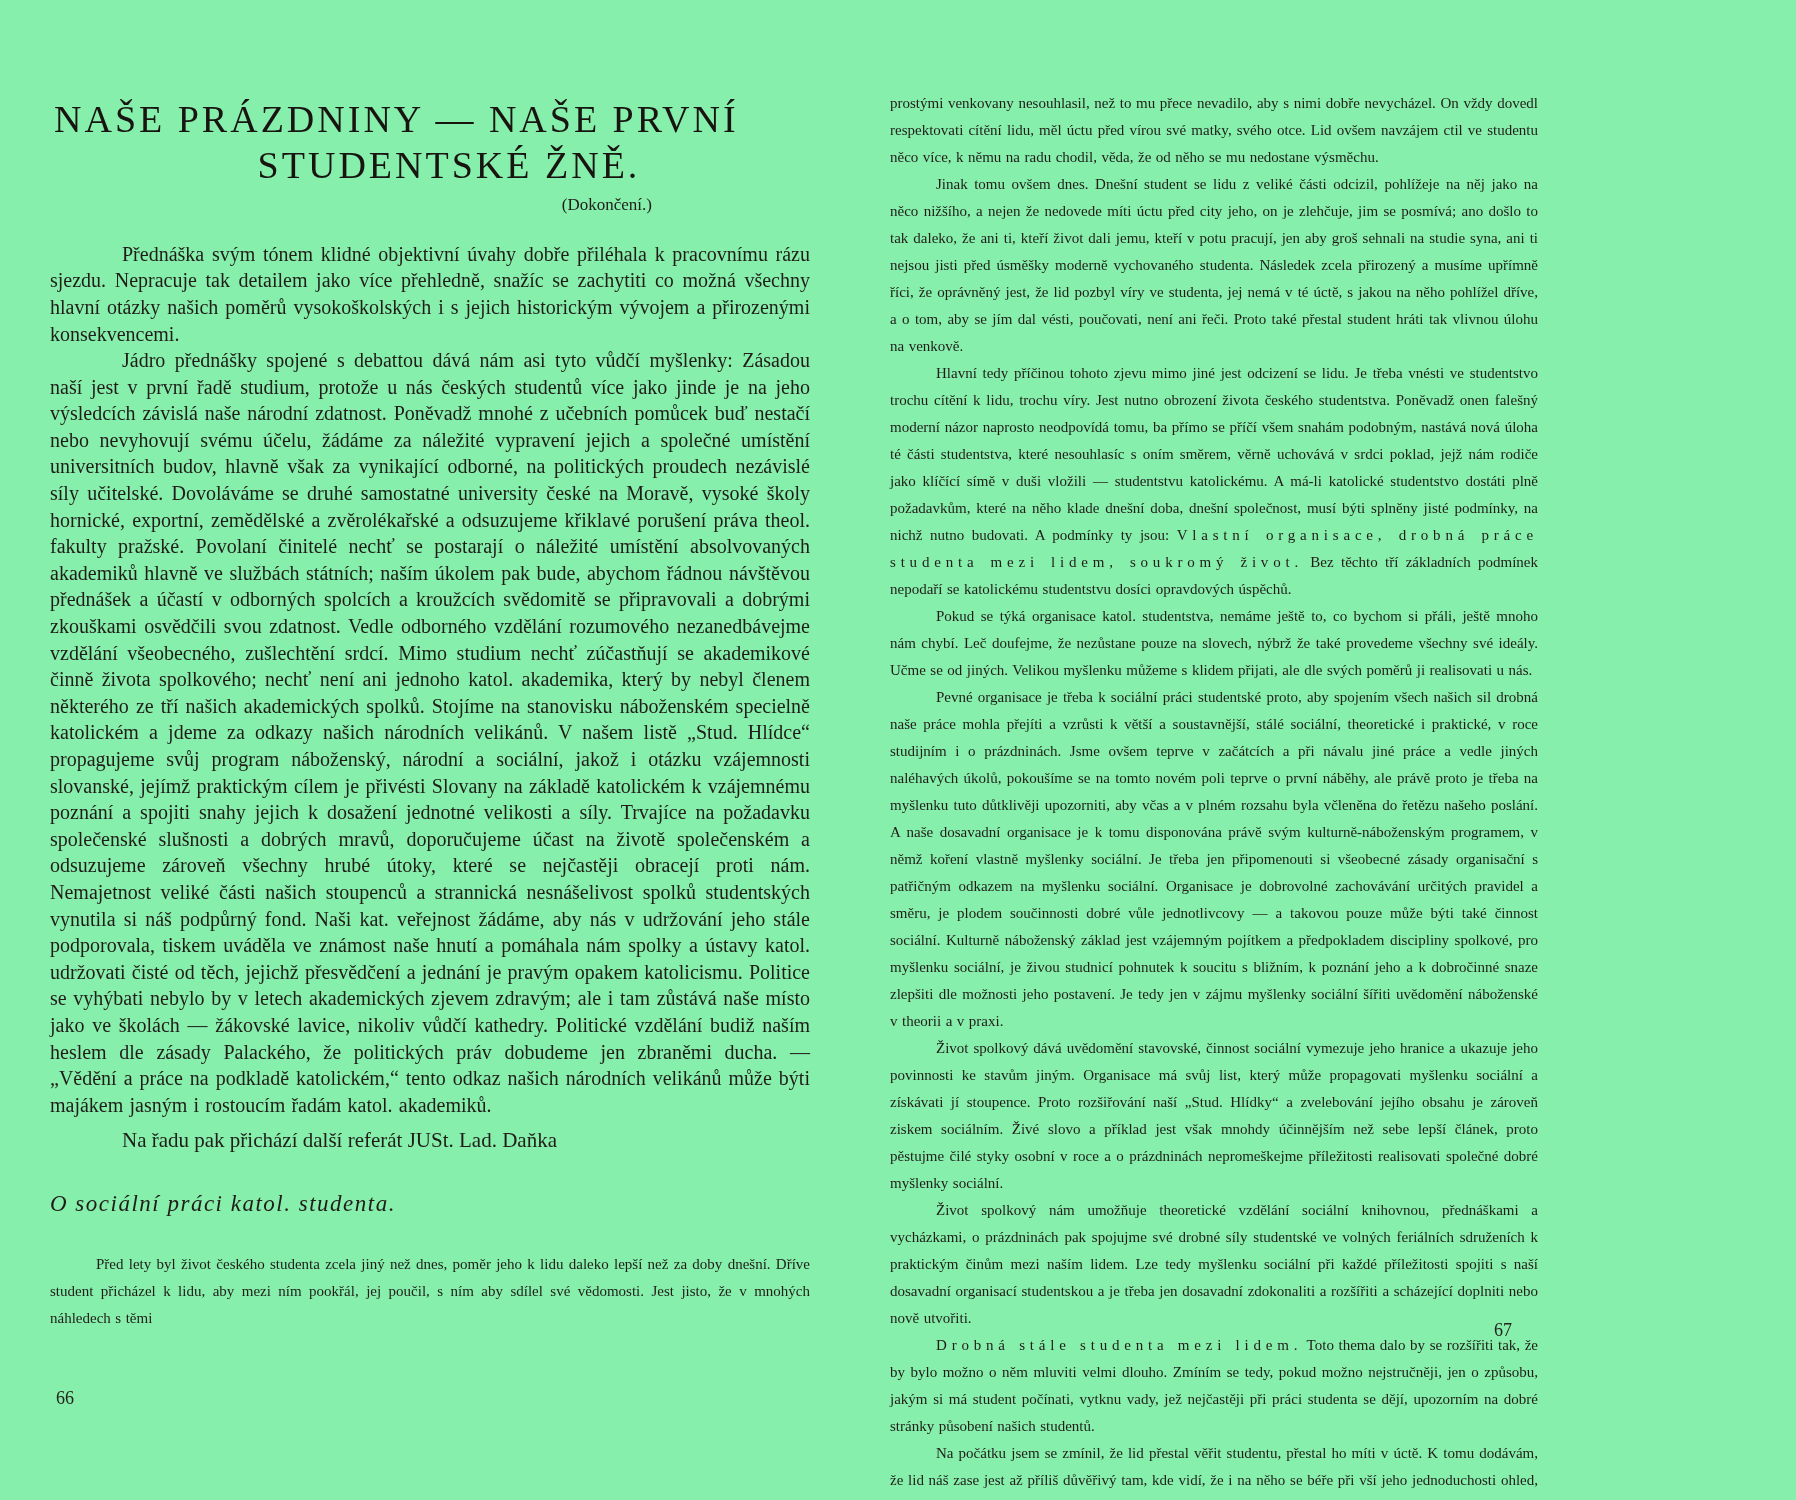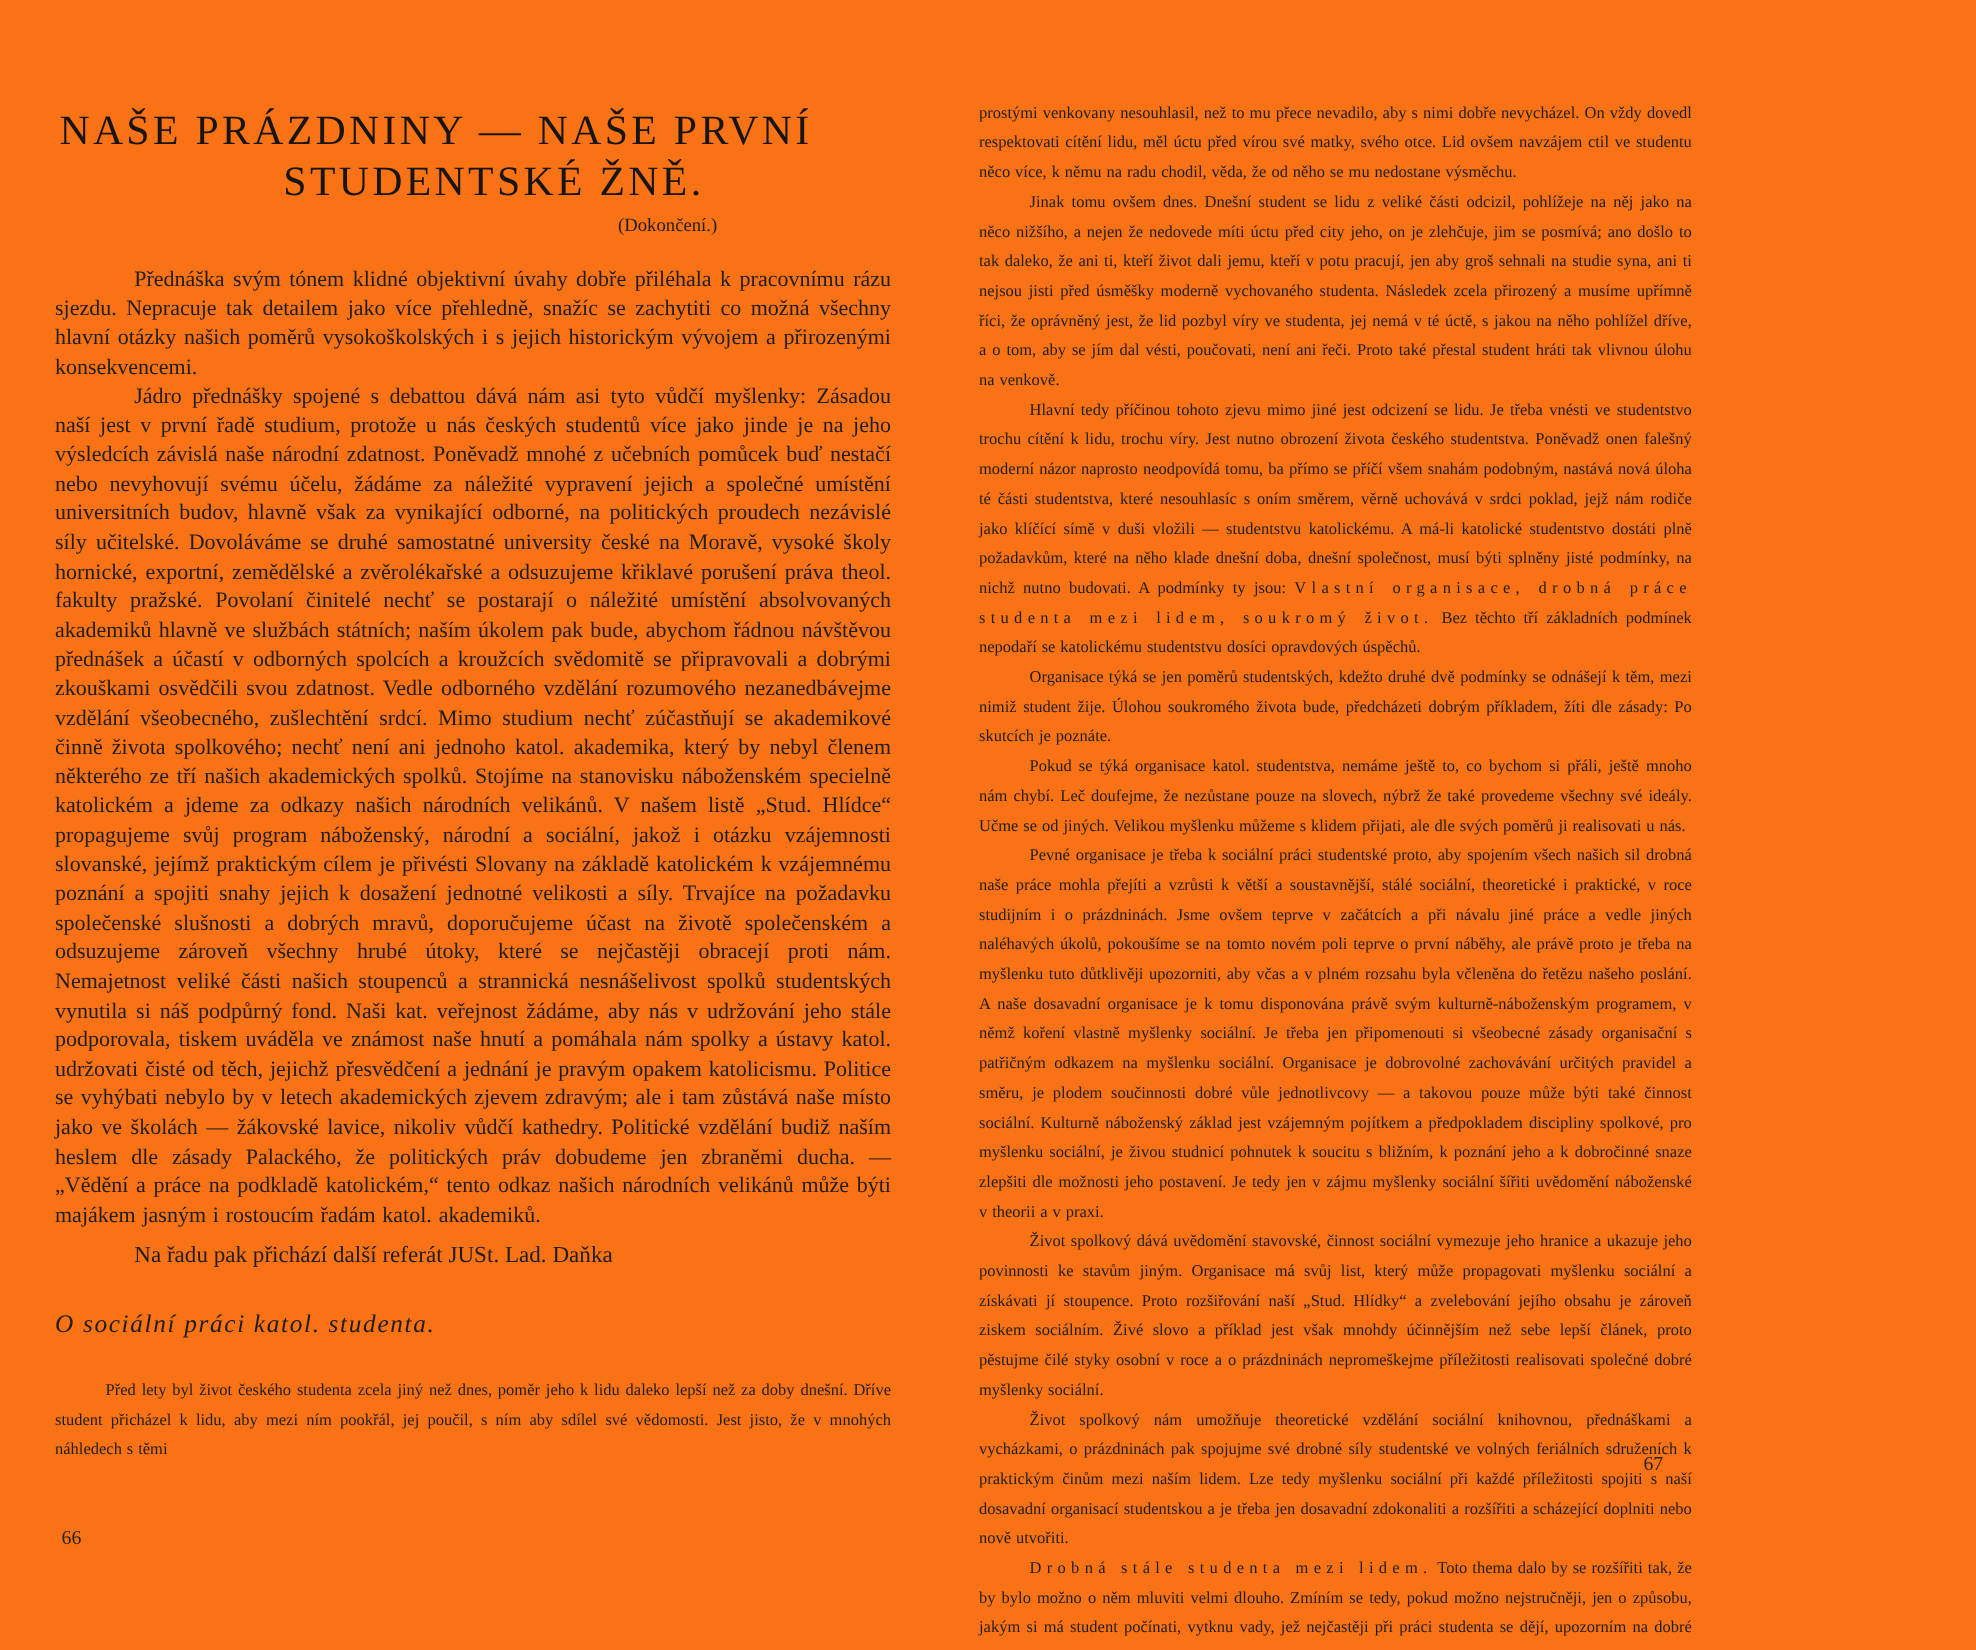--- a/index.html
+++ b/index.html
@@ -4,21 +4,21 @@
 <style>
   html, body {
     margin: 0;
     padding: 0;
     background: #f6f4ee;
   }
   .spread {
     position: relative;
     width: 1796px;
     height: 1500px;
-    background: #f97316;
+    background: #86efac;
     font-family: "Liberation Serif", "DejaVu Serif", serif;
     color: #201d18;
     overflow: hidden;
   }
   .page { position: absolute; }
   .page-left  { left: 50px;  top: 96px;  width: 760px; }
   .page-right { left: 890px; top: 90px;  width: 648px; }
 
   
   .title {
@@ -104,21 +104,20 @@
     <div class="body-small">
         <p class="para"><span>Před lety byl život českého studenta zcela jiný než dnes, poměr jeho k lidu daleko lepší než za doby dnešní. Dříve student přicházel k lidu, aby mezi ním pookřál, jej poučil, s ním aby sdílel své vědomosti. Jest jisto, že v mnohých náhledech s těmi</span></p>
       </div>
   </section>
 
   <section class="page page-right">
     <div class="body-small">
         <p class="para no-indent"><span>prostými venkovany nesouhlasil, než to mu přece nevadilo, aby s nimi dobře nevycházel. On vždy dovedl respektovati cítění lidu, měl úctu před vírou své matky, svého otce. Lid ovšem navzájem ctil ve studentu něco více, k němu na radu chodil, věda, že od něho se mu nedostane výsměchu.</span></p>
         <p class="para"><span>Jinak tomu ovšem dnes. Dnešní student se lidu z veliké části odcizil, pohlížeje na něj jako na něco nižšího, a nejen že nedovede míti úctu před city jeho, on je zlehčuje, jim se posmívá; ano došlo to tak daleko, že ani ti, kteří život dali jemu, kteří v potu pracují, jen aby groš sehnali na studie syna, ani ti nejsou jisti před úsměšky moderně vychovaného studenta. Následek zcela přirozený a musíme upřímně říci, že oprávněný jest, že lid pozbyl víry ve studenta, jej nemá v té úctě, s jakou na něho pohlížel dříve, a o tom, aby se jím dal vésti, poučovati, není ani řeči. Proto také přestal student hráti tak vlivnou úlohu na venkově.</span></p>
         <p class="para"><span>Hlavní tedy příčinou tohoto zjevu mimo jiné jest odcizení se lidu. Je třeba vnésti ve studentstvo trochu cítění k lidu, trochu víry. Jest nutno obrození života českého studentstva. Poněvadž onen falešný moderní názor naprosto neodpovídá tomu, ba přímo se příčí všem snahám podobným, nastává nová úloha té části studentstva, které nesouhlasíc s oním směrem, věrně uchovává v srdci poklad, jejž nám rodiče jako klíčící símě v duši vložili — studentstvu katolickému. A má-li katolické studentstvo dostáti plně požadavkům, které na něho klade dnešní doba, dnešní společnost, musí býti splněny jisté podmínky, na nichž nutno budovati. A podmínky ty jsou: </span><span class="spaced">Vlastní organisace, drobná práce studenta mezi lidem, soukromý život.</span><span> Bez těchto tří základních podmínek nepodaří se katolickému studentstvu dosíci opravdových úspěchů.</span></p>
-        <p class="para"><span>Organisace týká se jen poměrů studentských, kdežto druhé dvě podmínky se odnášejí k těm, mezi nimiž student žije. Úlohou soukromého života bude, předcházeti dobrým příkladem, žíti dle zásady: Po skutcích je poznáte.</span></p>
         <p class="para"><span>Pokud se týká organisace katol. studentstva, nemáme ještě to, co bychom si přáli, ještě mnoho nám chybí. Leč doufejme, že nezůstane pouze na slovech, nýbrž že také provedeme všechny své ideály. Učme se od jiných. Velikou myšlenku můžeme s klidem přijati, ale dle svých poměrů ji realisovati u nás.</span></p>
         <p class="para"><span>Pevné organisace je třeba k sociální práci studentské proto, aby spojením všech našich sil drobná naše práce mohla přejíti a vzrůsti k větší a soustavnější, stálé sociální, theoretické i praktické, v roce studijním i o prázdninách. Jsme ovšem teprve v začátcích a při návalu jiné práce a vedle jiných naléhavých úkolů, pokoušíme se na tomto novém poli teprve o první náběhy, ale právě proto je třeba na myšlenku tuto důtklivěji upozorniti, aby včas a v plném rozsahu byla včleněna do řetězu našeho poslání. A naše dosavadní organisace je k tomu disponována právě svým kulturně-náboženským programem, v němž koření vlastně myšlenky sociální. Je třeba jen připomenouti si všeobecné zásady organisační s patřičným odkazem na myšlenku sociální. Organisace je dobrovolné zachovávání určitých pravidel a směru, je plodem součinnosti dobré vůle jednotlivcovy — a takovou pouze může býti také činnost sociální. Kulturně náboženský základ jest vzájemným pojítkem a předpokladem discipliny spolkové, pro myšlenku sociální, je živou studnicí pohnutek k soucitu s bližním, k poznání jeho a k dobročinné snaze zlepšiti dle možnosti jeho postavení. Je tedy jen v zájmu myšlenky sociální šířiti uvědomění náboženské v theorii a v praxi.</span></p>
         <p class="para"><span>Život spolkový dává uvědomění stavovské, činnost sociální vymezuje jeho hranice a ukazuje jeho povinnosti ke stavům jiným. Organisace má svůj list, který může propagovati myšlenku sociální a získávati jí stoupence. Proto rozšiřování naší „Stud. Hlídky“ a zvelebování jejího obsahu je zároveň ziskem sociálním. Živé slovo a příklad jest však mnohdy účinnějším než sebe lepší článek, proto pěstujme čilé styky osobní v roce a o prázdninách nepromeškejme příležitosti realisovati společné dobré myšlenky sociální.</span></p>
         <p class="para"><span>Život spolkový nám umožňuje theoretické vzdělání sociální knihovnou, přednáškami a vycházkami, o prázdninách pak spojujme své drobné síly studentské ve volných feriálních sdruženích k praktickým činům mezi naším lidem. Lze tedy myšlenku sociální při každé příležitosti spojiti s naší dosavadní organisací studentskou a je třeba jen dosavadní zdokonaliti a rozšířiti a scházející doplniti nebo nově utvořiti.</span></p>
         <p class="para"><span class="spaced">Drobná stále studenta mezi lidem.</span><span> Toto thema dalo by se rozšířiti tak, že by bylo možno o něm mluviti velmi dlouho. Zmíním se tedy, pokud možno nejstručněji, jen o způsobu, jakým si má student počínati, vytknu vady, jež nejčastěji při práci studenta se dějí, upozorním na dobré stránky působení našich studentů.</span></p>
         <p class="para"><span>Na počátku jsem se zmínil, že lid přestal věřit studentu, přestal ho míti v úctě. K tomu dodávám, že lid náš zase jest až příliš důvěřivý tam, kde vidí, že i na něho se béře při vší jeho jednoduchosti ohled, že není mu odnímáno to, co je mu nejdražším statkem, že mu není činěno násilí. Lid náš se dá zpracovati a právě proto je to</span></p>
       </div>
   </section>
 
   <div class="page-number page-number-left">66</div>

